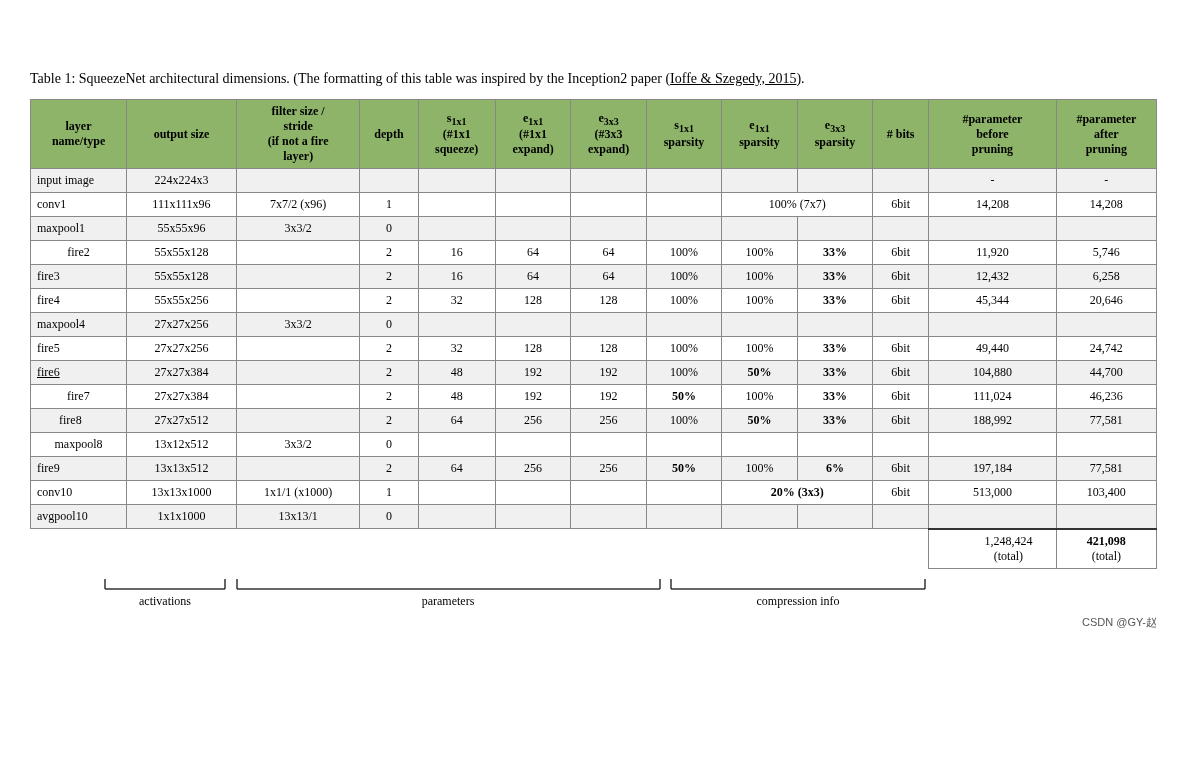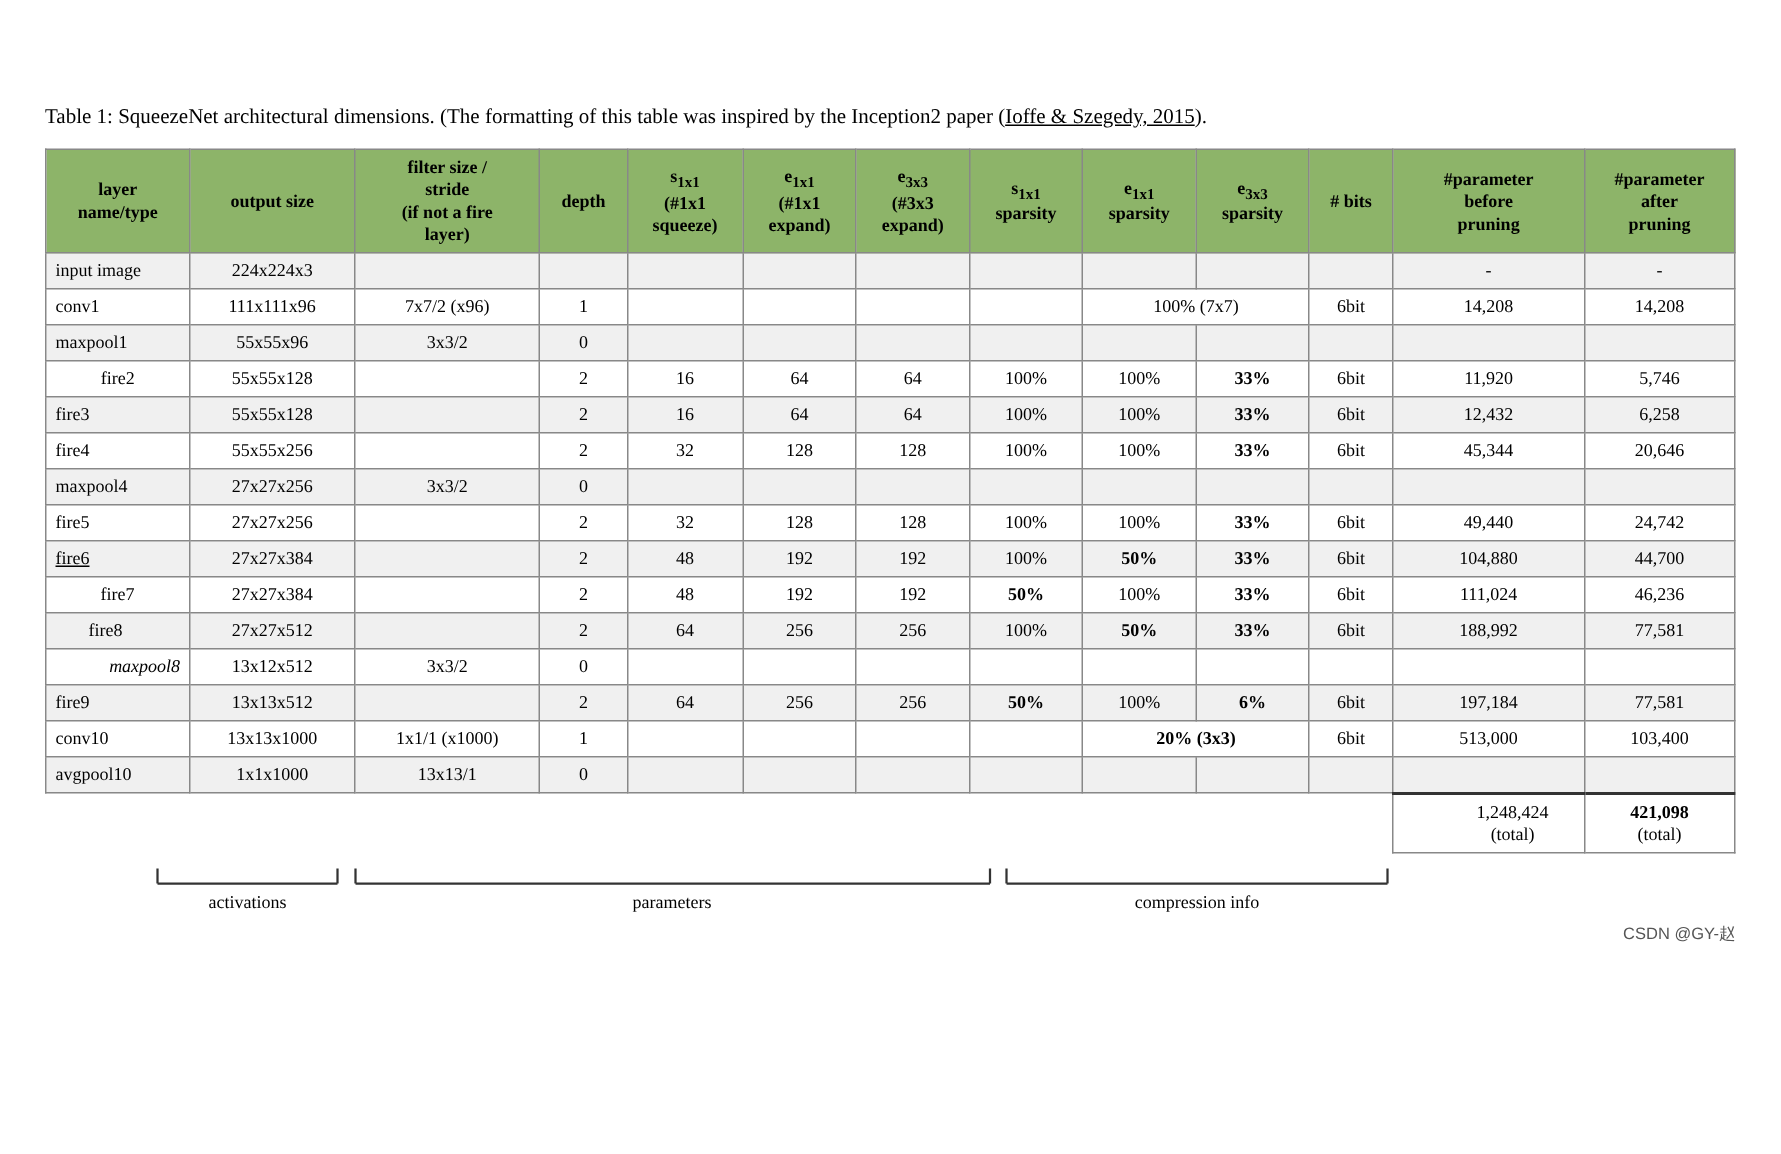--- a/index.html
+++ b/index.html
@@ -257,21 +257,21 @@
         <td>256</td>
         <td>256</td>
         <td>100%</td>
         <td><b>50%</b></td>
         <td><b>33%</b></td>
         <td>6bit</td>
         <td>188,992</td>
         <td>77,581</td>
       </tr>
       <tr>
-        <td style="text-align: right; font-style: italic;">maxpool8</td>
+        <td style="text-align: center;">maxpool8</td>
         <td>13x12x512</td>
         <td>3x3/2</td>
         <td>0</td>
         <td></td>
         <td></td>
         <td></td>
         <td></td>
         <td></td>
         <td></td>
         <td></td>

